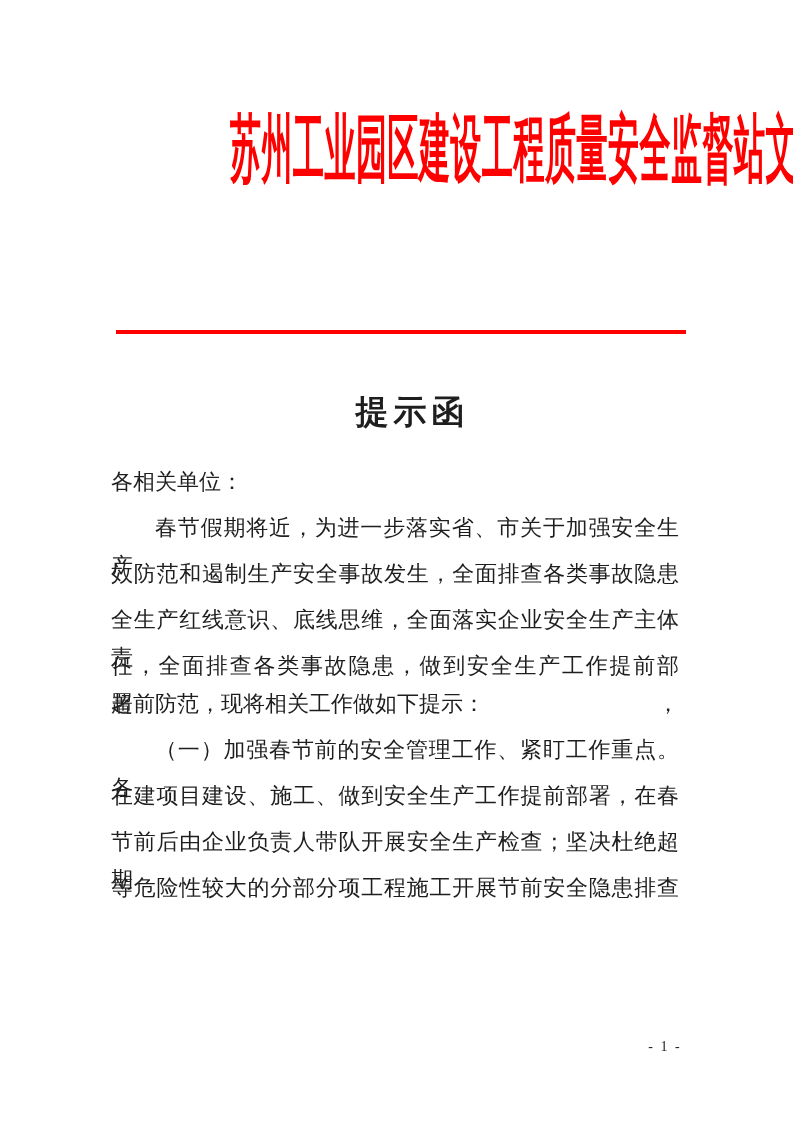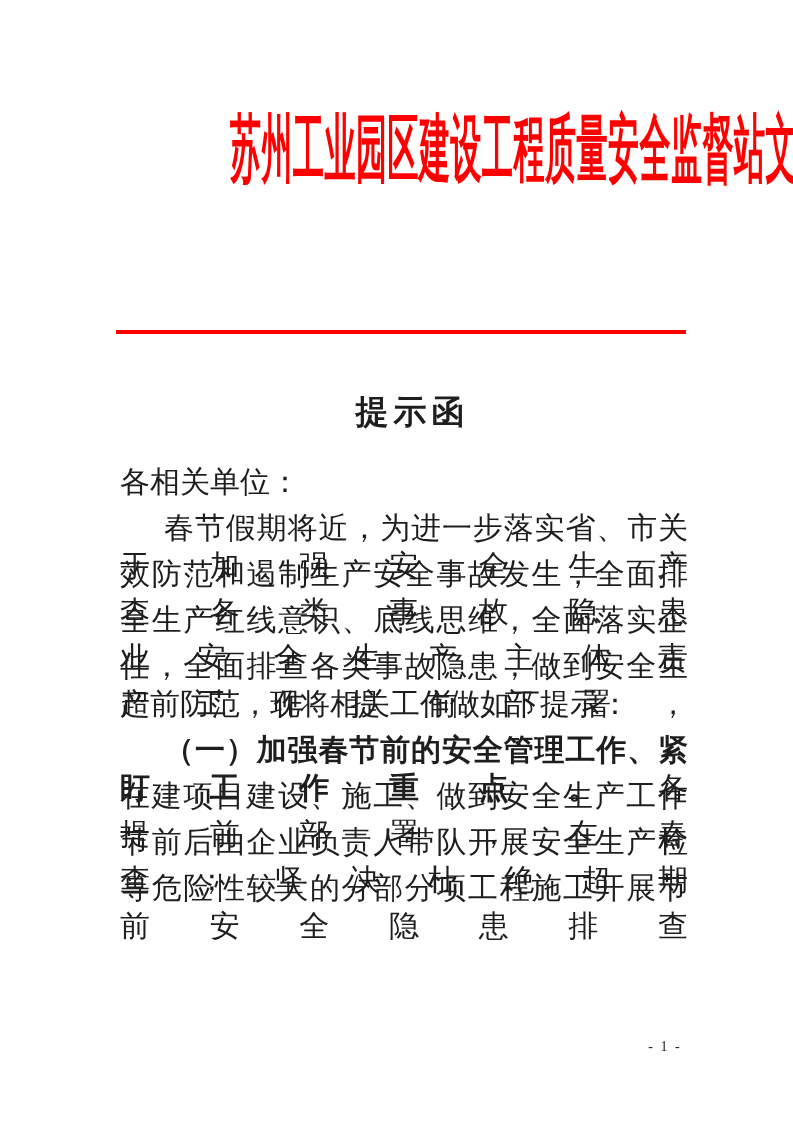--- a/index.html
+++ b/index.html
@@ -49,42 +49,42 @@
     text-align: center;
     font-size: 33px;
     line-height: 1.15;
     font-weight: 600;
     letter-spacing: 5px;
     color: var(--ink, #1e1e1e);
   }
   .body-text {
     position: absolute;
     top: 463px;
-    left: 120px;
+    left: 111px;
     width: 568px;
-    font-size: 30px;
+    font-size: 22px;
     line-height: 38px;
     color: var(--ink, #1e1e1e);
   }
   .line {
     height: 38px;
     white-space: nowrap;
   }
   .line.just {
     white-space: normal;
     text-align: justify;
     text-align-last: justify;
     text-justify: inter-character;
     margin-top: 8px;
   }
   .line.indent {
     text-indent: 44px;
   }
   .line .b {
-    font-weight: bold;
+    font-weight: normal;
   }
   .page-number {
     position: absolute;
     top: 1039px;
     left: 630px;
     width: 70px;
     text-align: center;
     font-size: 14px;
     letter-spacing: 2px;
     color: #222222;

